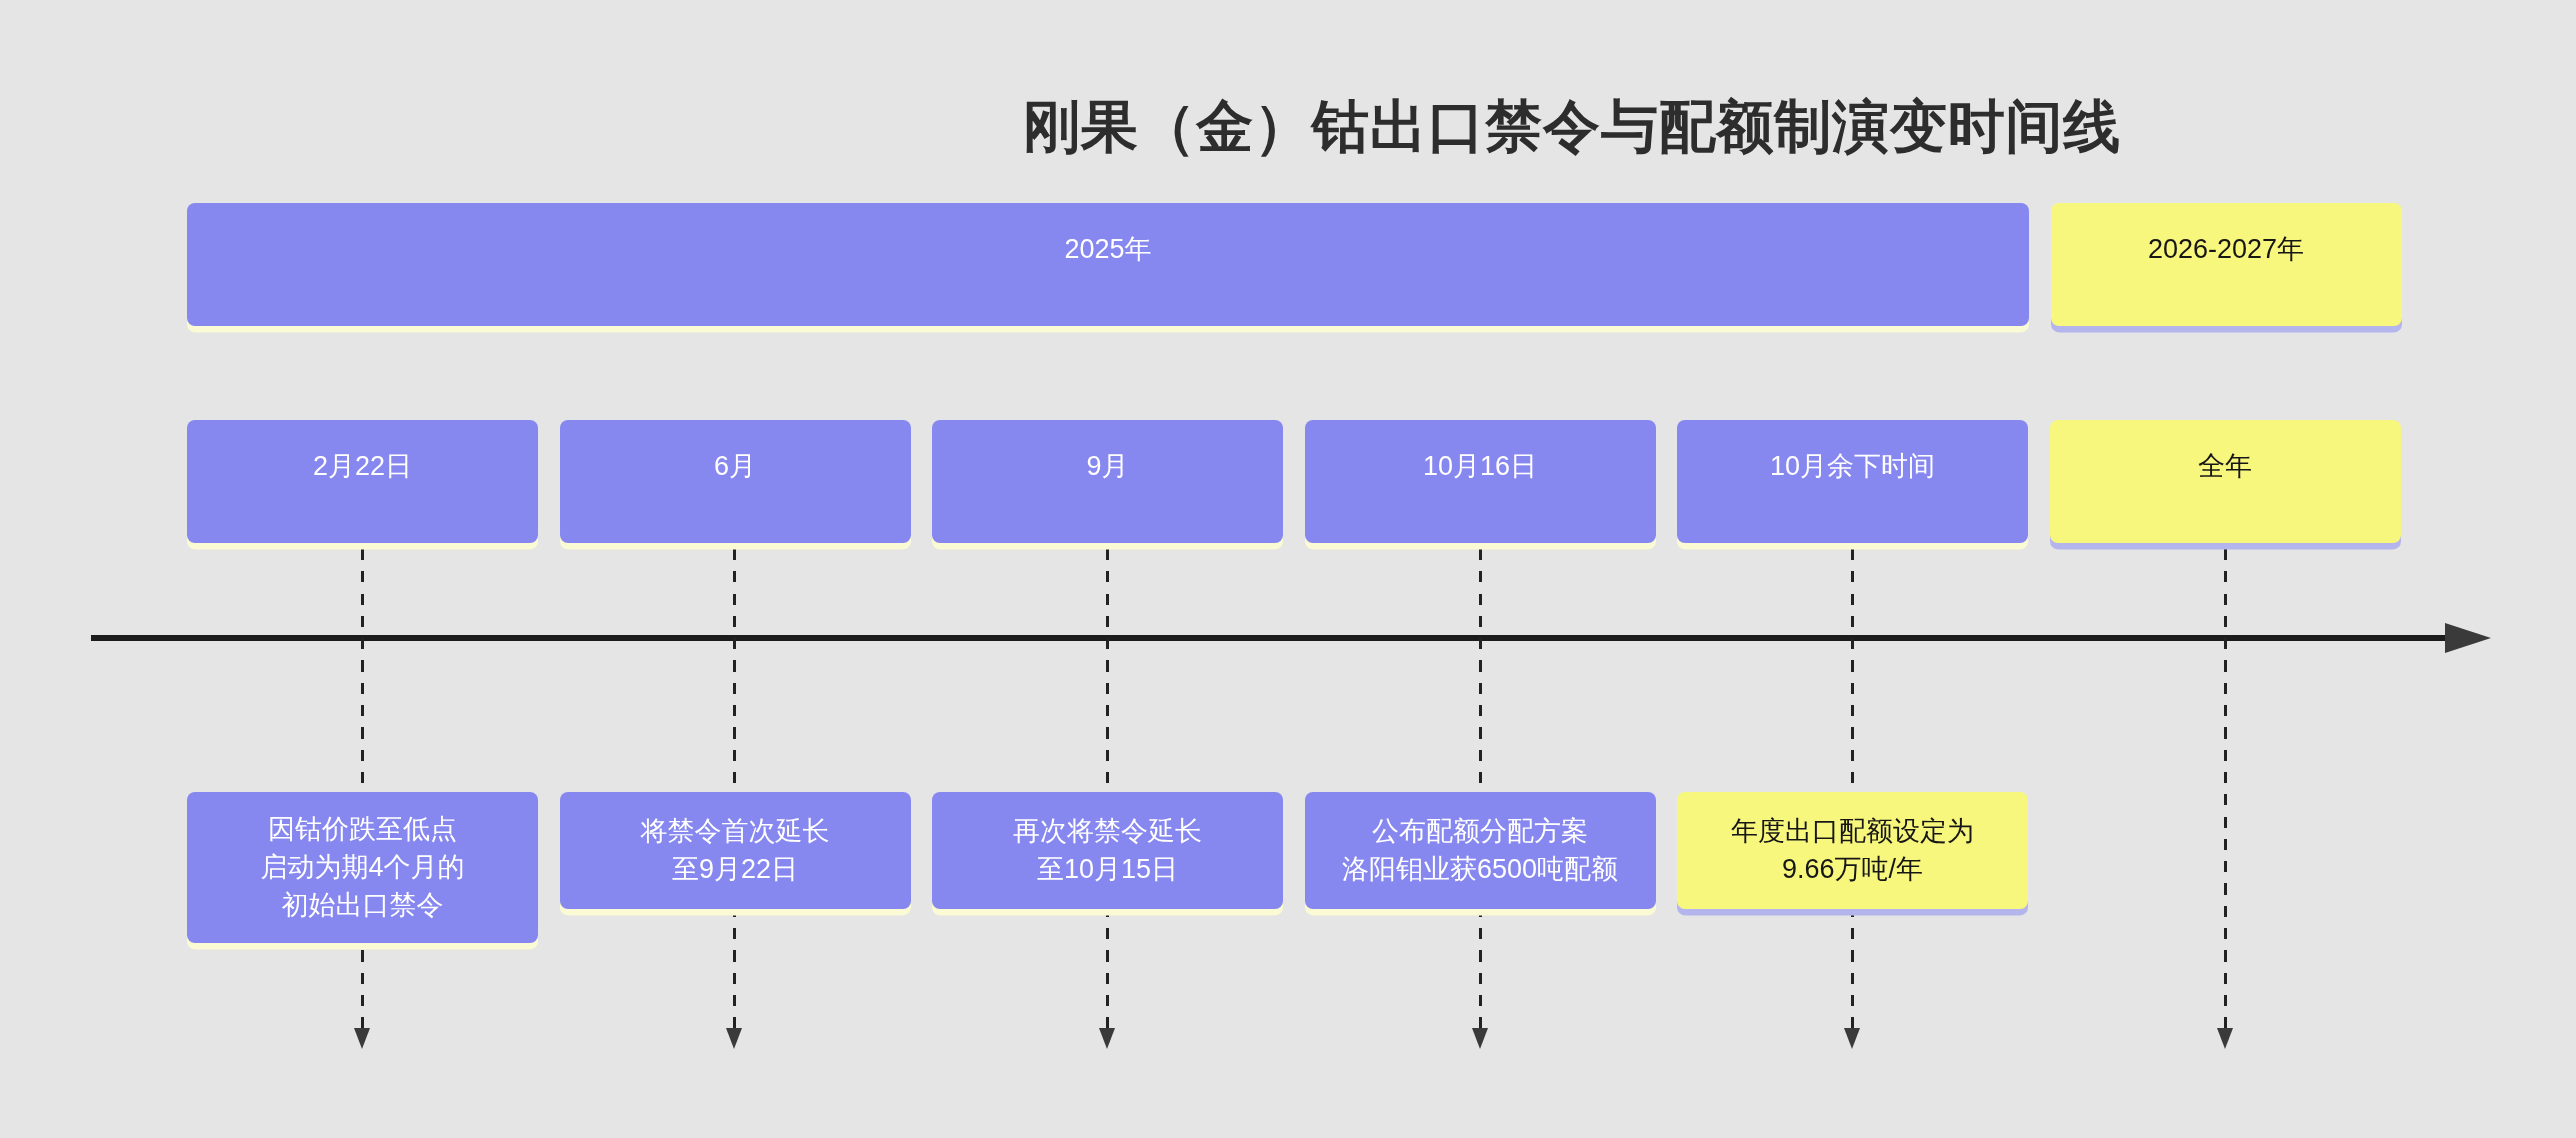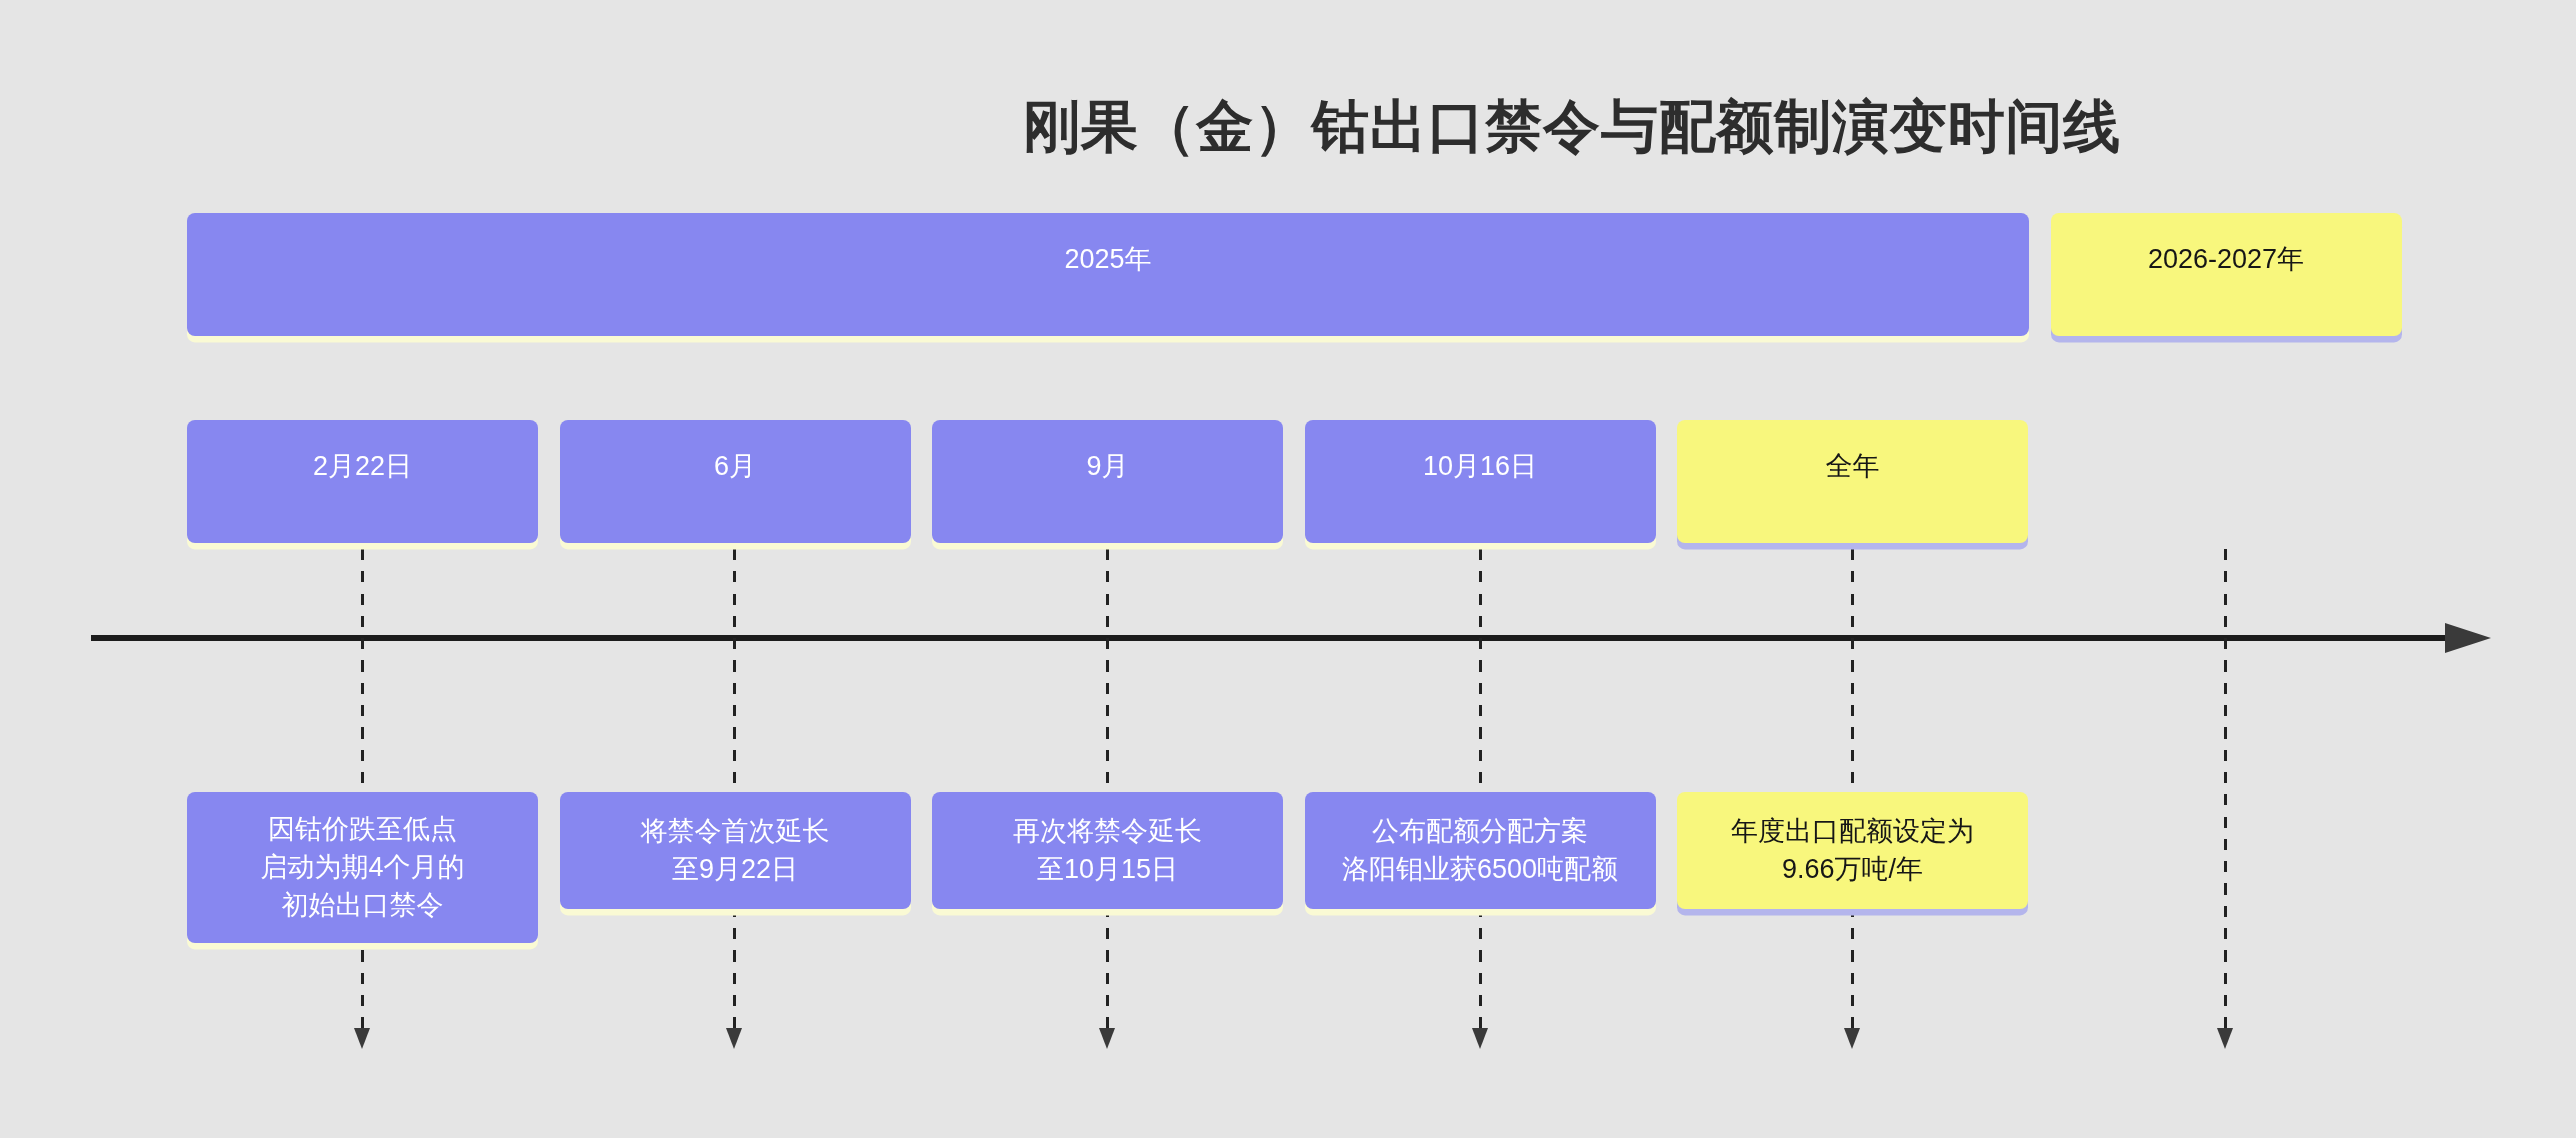--- a/index.html
+++ b/index.html
@@ -7,21 +7,21 @@
     position:relative; width:2576px; height:1139px;
     background:#e5e5e5; overflow:hidden;
     font-family:"Liberation Sans", sans-serif;
   }
   .title {
     position:absolute; top:89px; left:1572px; transform:translateX(-50%);
     margin:0; font-size:57px; font-weight:bold; color:#2d2d2d;
     white-space:nowrap; letter-spacing:0.8px;
   }
   .row { position:absolute; left:187px; display:flex; gap:21.5px; z-index:2; }
-  .row-periods { top:213px; }
+  .row-periods { top:203px; }
   .row-dates   { top:420px;align-items:flex-end; }
   .row-events  { top:792px; align-items:flex-start; }
   .box {
     box-sizing:border-box; border-radius:8px;
     display:flex; flex-direction:column; align-items:center; justify-content:center;
     text-align:center; font-size:27px; line-height:1.4;
   }
   .theme-purple { background:#8787f0; color:#ffffff; box-shadow:0 6.4px 0 #fafad4; }
   .theme-yellow { background:#f8f77d; color:#161616; box-shadow:0 6.4px 0 #b4b5ec; }
   .period-box, .date-box { height:123px; padding-bottom:29px; }
@@ -70,20 +70,23 @@
     </div>
     <div class="box date-box theme-purple">
       <span>6月</span>
     </div>
     <div class="box date-box theme-purple">
       <span>9月</span>
     </div>
     <div class="box date-box theme-purple">
       <span>10月16日</span>
     </div>
+    <div class="box date-box theme-purple">
+      <span>10月余下时间</span>
+    </div>
     <div class="box date-box theme-yellow">
       <span>全年</span>
     </div>
   </div>
 
   <div class="axis-line"></div>
   <div class="axis-arrowhead"></div>
 
   <div class="guide" style="left:361px"></div>
   <div class="guide" style="left:733px"></div>

